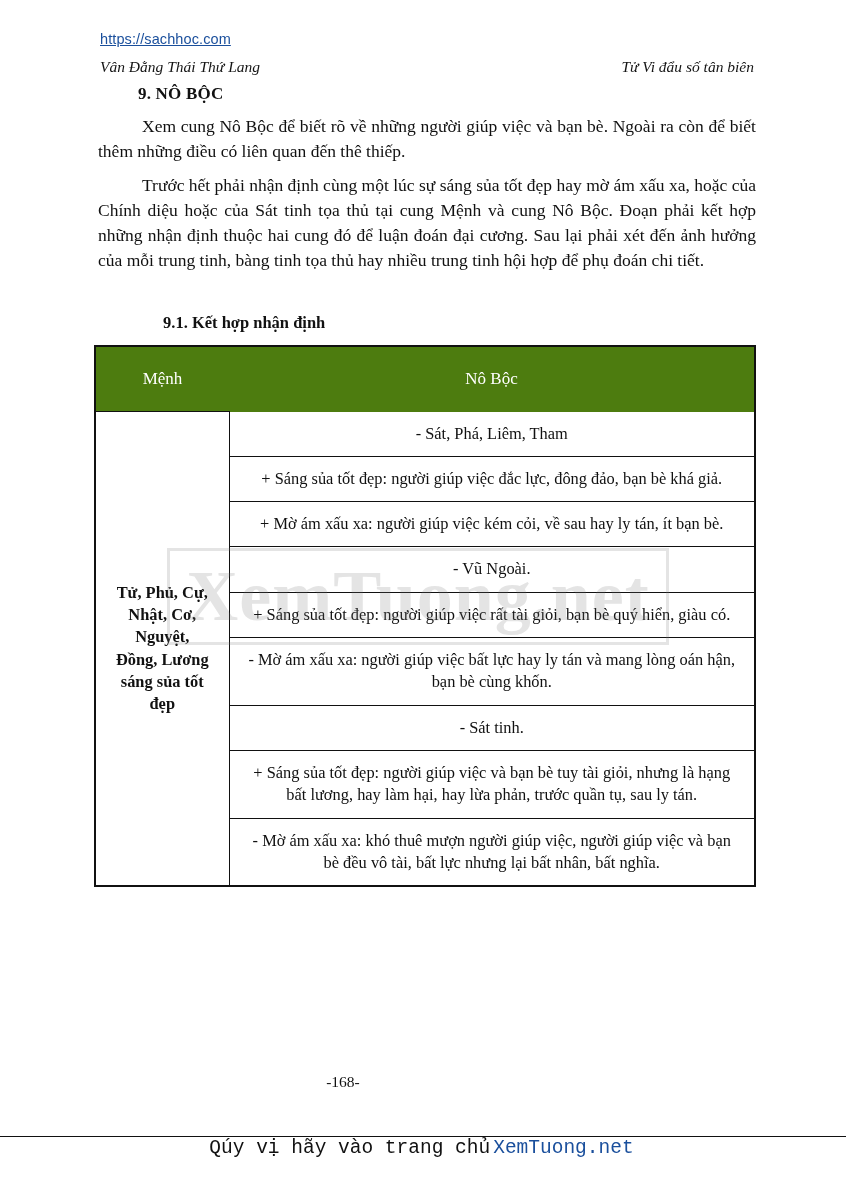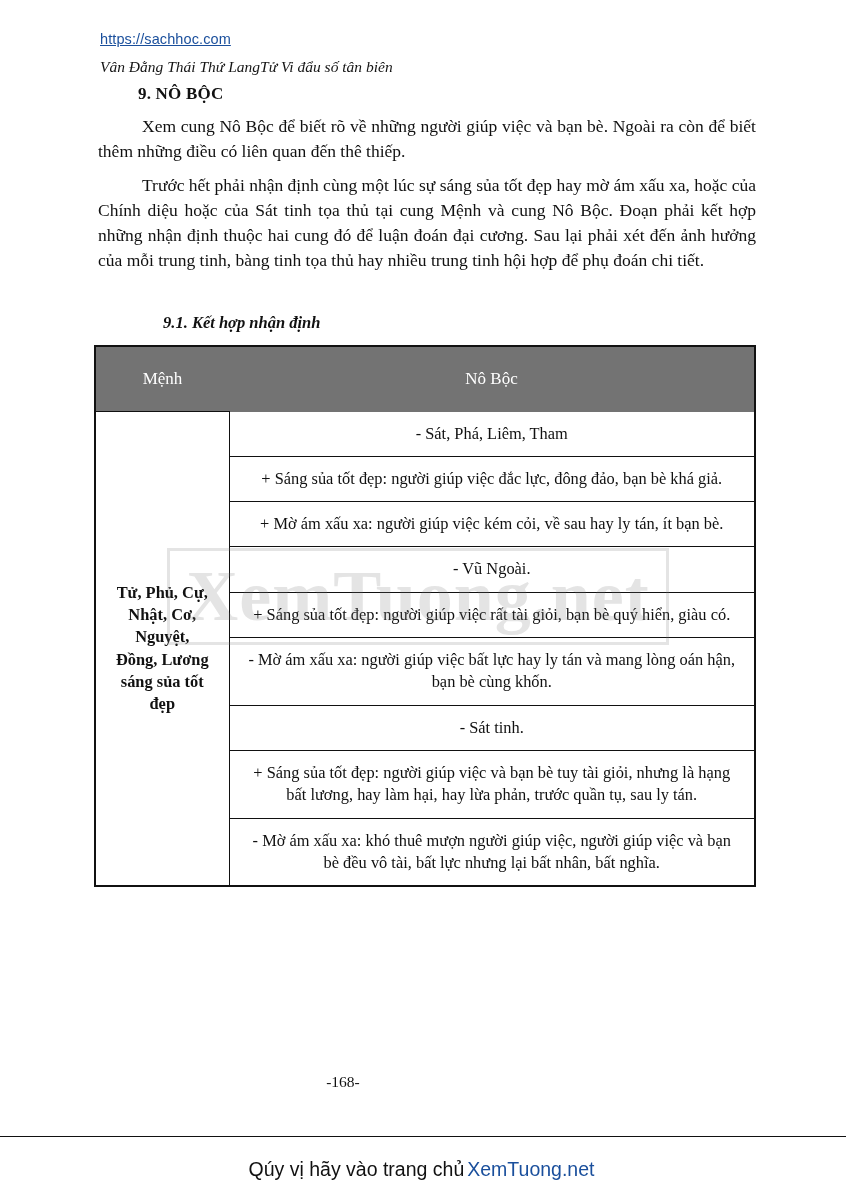--- a/index.html
+++ b/index.html
@@ -33,20 +33,21 @@
     color: #1a4f9c;
     letter-spacing: 0.1px;
   }
 
   .header-row {
     position: absolute;
     left: 100px;
     top: 58px;
     width: 654px;
     display: flex;
+    justify-content: space-between;
     align-items: baseline;
     font-style: italic;
     font-size: 15.5px;
     color: #141414;
   }
   .header-left { }
   .header-right { }
 
   .section-title {
     position: absolute;
@@ -66,42 +67,41 @@
     text-align: justify;
     text-indent: 44px;
   }
   .para-1 { top: 114px; }
   .para-2 { top: 173px; }
 
   .subsection-title {
     position: absolute;
     left: 163px;
     top: 313px;
-    font-style: italic;
     font-weight: bold;
     font-size: 16.5px;
     text-align: right;
   }
 
   .table-wrap {
     position: absolute;
     left: 94px;
     top: 345px;
     width: 662px;
     border: 2px solid #111111;
     box-sizing: border-box;
   }
 
   table.main-table {
     width: 100%;
     border-collapse: collapse;
     table-layout: fixed;
   }
   table.main-table th {
-    background: #737373;
+    background: #4d7c0f;
     color: #ffffff;
     font-weight: normal;
     font-size: 17px;
     padding: 22px 6px;
     text-align: center;
     vertical-align: middle;
   }
   th.col-menh { width: 121px; }
   th.col-nobo { }
 
@@ -143,23 +143,23 @@
 
   .bottom-bar {
     position: absolute;
     left: 0;
     top: 1136px;
     width: 846px;
     height: 66px;
     border-top: 1.5px solid #111111;
     box-sizing: border-box;
     display: flex;
-    align-items: center;
+    align-items: flex-start;
     justify-content: center;
-    font-family: Liberation Sans, sans-serif;
+    font-family: Liberation Mono, monospace;
     font-size: 19.5px;
   }
   .bottom-bar .b1 { color: #111111; }
   .bottom-bar .b2 { color: #1a4f9c; padding: 0 3px; }
   .bottom-bar .b3 { color: #111111; }
 
   .watermark {
     position: absolute;
     left: 62px;
     top: 548px;

